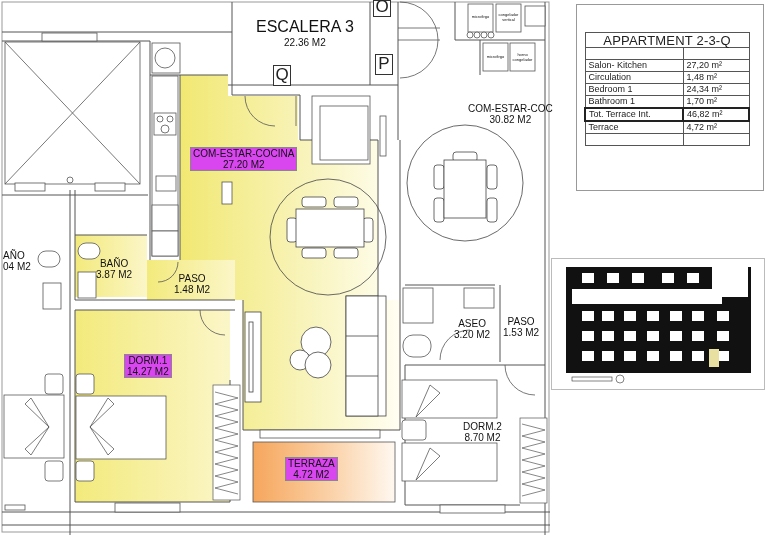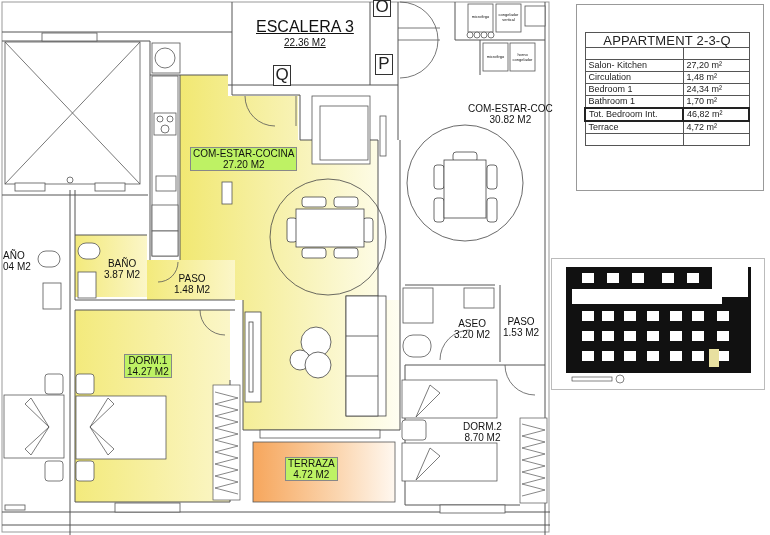--- a/index.html
+++ b/index.html
@@ -1,21 +1,21 @@
 <!DOCTYPE html>
 <html><head>
 <meta charset="utf-8">
 <style>
   html,body{margin:0;padding:0;background:#fff;}
   body{width:770px;height:535px;position:relative;overflow:hidden;font-family:"Liberation Sans",sans-serif;color:#222;}
   .plan{position:absolute;left:0;top:0;width:770px;height:535px;}
   .lbl{position:absolute;font-family:"Liberation Sans",sans-serif;font-size:10px;line-height:11px;text-align:center;color:#111;white-space:nowrap;}
   .lbl span{display:block;}
-  .lbl.boxed{background:#bef264;border:1px solid #888;padding:0 2px;}
-  .lbl.big{font-size:16px;line-height:18px;text-decoration:underline;}
+  .lbl.boxed{background:#d946ef;border:1px solid #888;padding:0 2px;}
+  .lbl.big{font-size:16px;line-height:18px;}
   .lbl.big .sub{font-size:10px;line-height:13px;}
   .mark{position:absolute;border:1px solid #333;background:#fff;font-size:17px;line-height:18px;width:16px;height:19px;text-align:center;font-family:"Liberation Sans",sans-serif;}
   .table-wrap{position:absolute;left:584px;top:32px;width:166px;}
   table.area{border-collapse:collapse;width:166px;font-family:"Liberation Sans",sans-serif;font-size:9px;color:#222;}
   table.area td{border:1px solid #555;height:11px;padding:0 3px;line-height:11px;}
   table.area td.v{text-align:left;width:58px;}
   table.area tr.title td{font-size:13px;text-align:center;height:14px;letter-spacing:0.2px;}
   table.area tr.hl td{border:2px solid #222;}
   .title-frame{position:absolute;left:576px;top:4px;width:186px;height:185px;border:1px solid #999;}
   .keyplan{position:absolute;left:551px;top:258px;width:212px;height:130px;border:1px solid #bbb;background:#fff;}
@@ -239,21 +239,21 @@
   <span class="sub">22.36 M2</span>
 </div>
 <div class="mark" style="left:373px;top:0px;height:15px;line-height:12px;">O</div>
 <div class="mark" style="left:273px;top:65px;">Q</div>
 <div class="mark" style="left:375px;top:54px;">P</div>
 
 <div class="lbl boxed" style="left:190px;top:147px;">
   <span>COM-ESTAR-COCINA</span>
   <span>27.20 M2</span>
 </div>
-<div class="lbl" style="left:104px;top:258px;">
+<div class="lbl" style="left:96px;top:258px;">
   <span>BAÑO</span>
   <span>3.87 M2</span>
 </div>
 <div class="lbl" style="left:174px;top:273px;">
   <span>PASO</span>
   <span>1.48 M2</span>
 </div>
 <div class="lbl boxed" style="left:124px;top:340px;margin-top:14px;">
   <span>DORM.1</span>
   <span>14.27 M2</span>
@@ -305,21 +305,21 @@
         </tr>
     <tr>
           <td>Bedroom 1</td>
           <td class="v">24,34 m²</td>
         </tr>
     <tr>
           <td>Bathroom 1</td>
           <td class="v">1,70 m²</td>
         </tr>
     <tr class="hl">
-          <td>Tot. Bedroom Int.</td>
+          <td>Tot. Terrace Int.</td>
           <td class="v">46,82 m²</td>
         </tr>
     <tr>
           <td>Terrace</td>
           <td class="v">4,72 m²</td>
         </tr>
     <tr>
           <td></td>
           <td class="v"></td>
         </tr>

